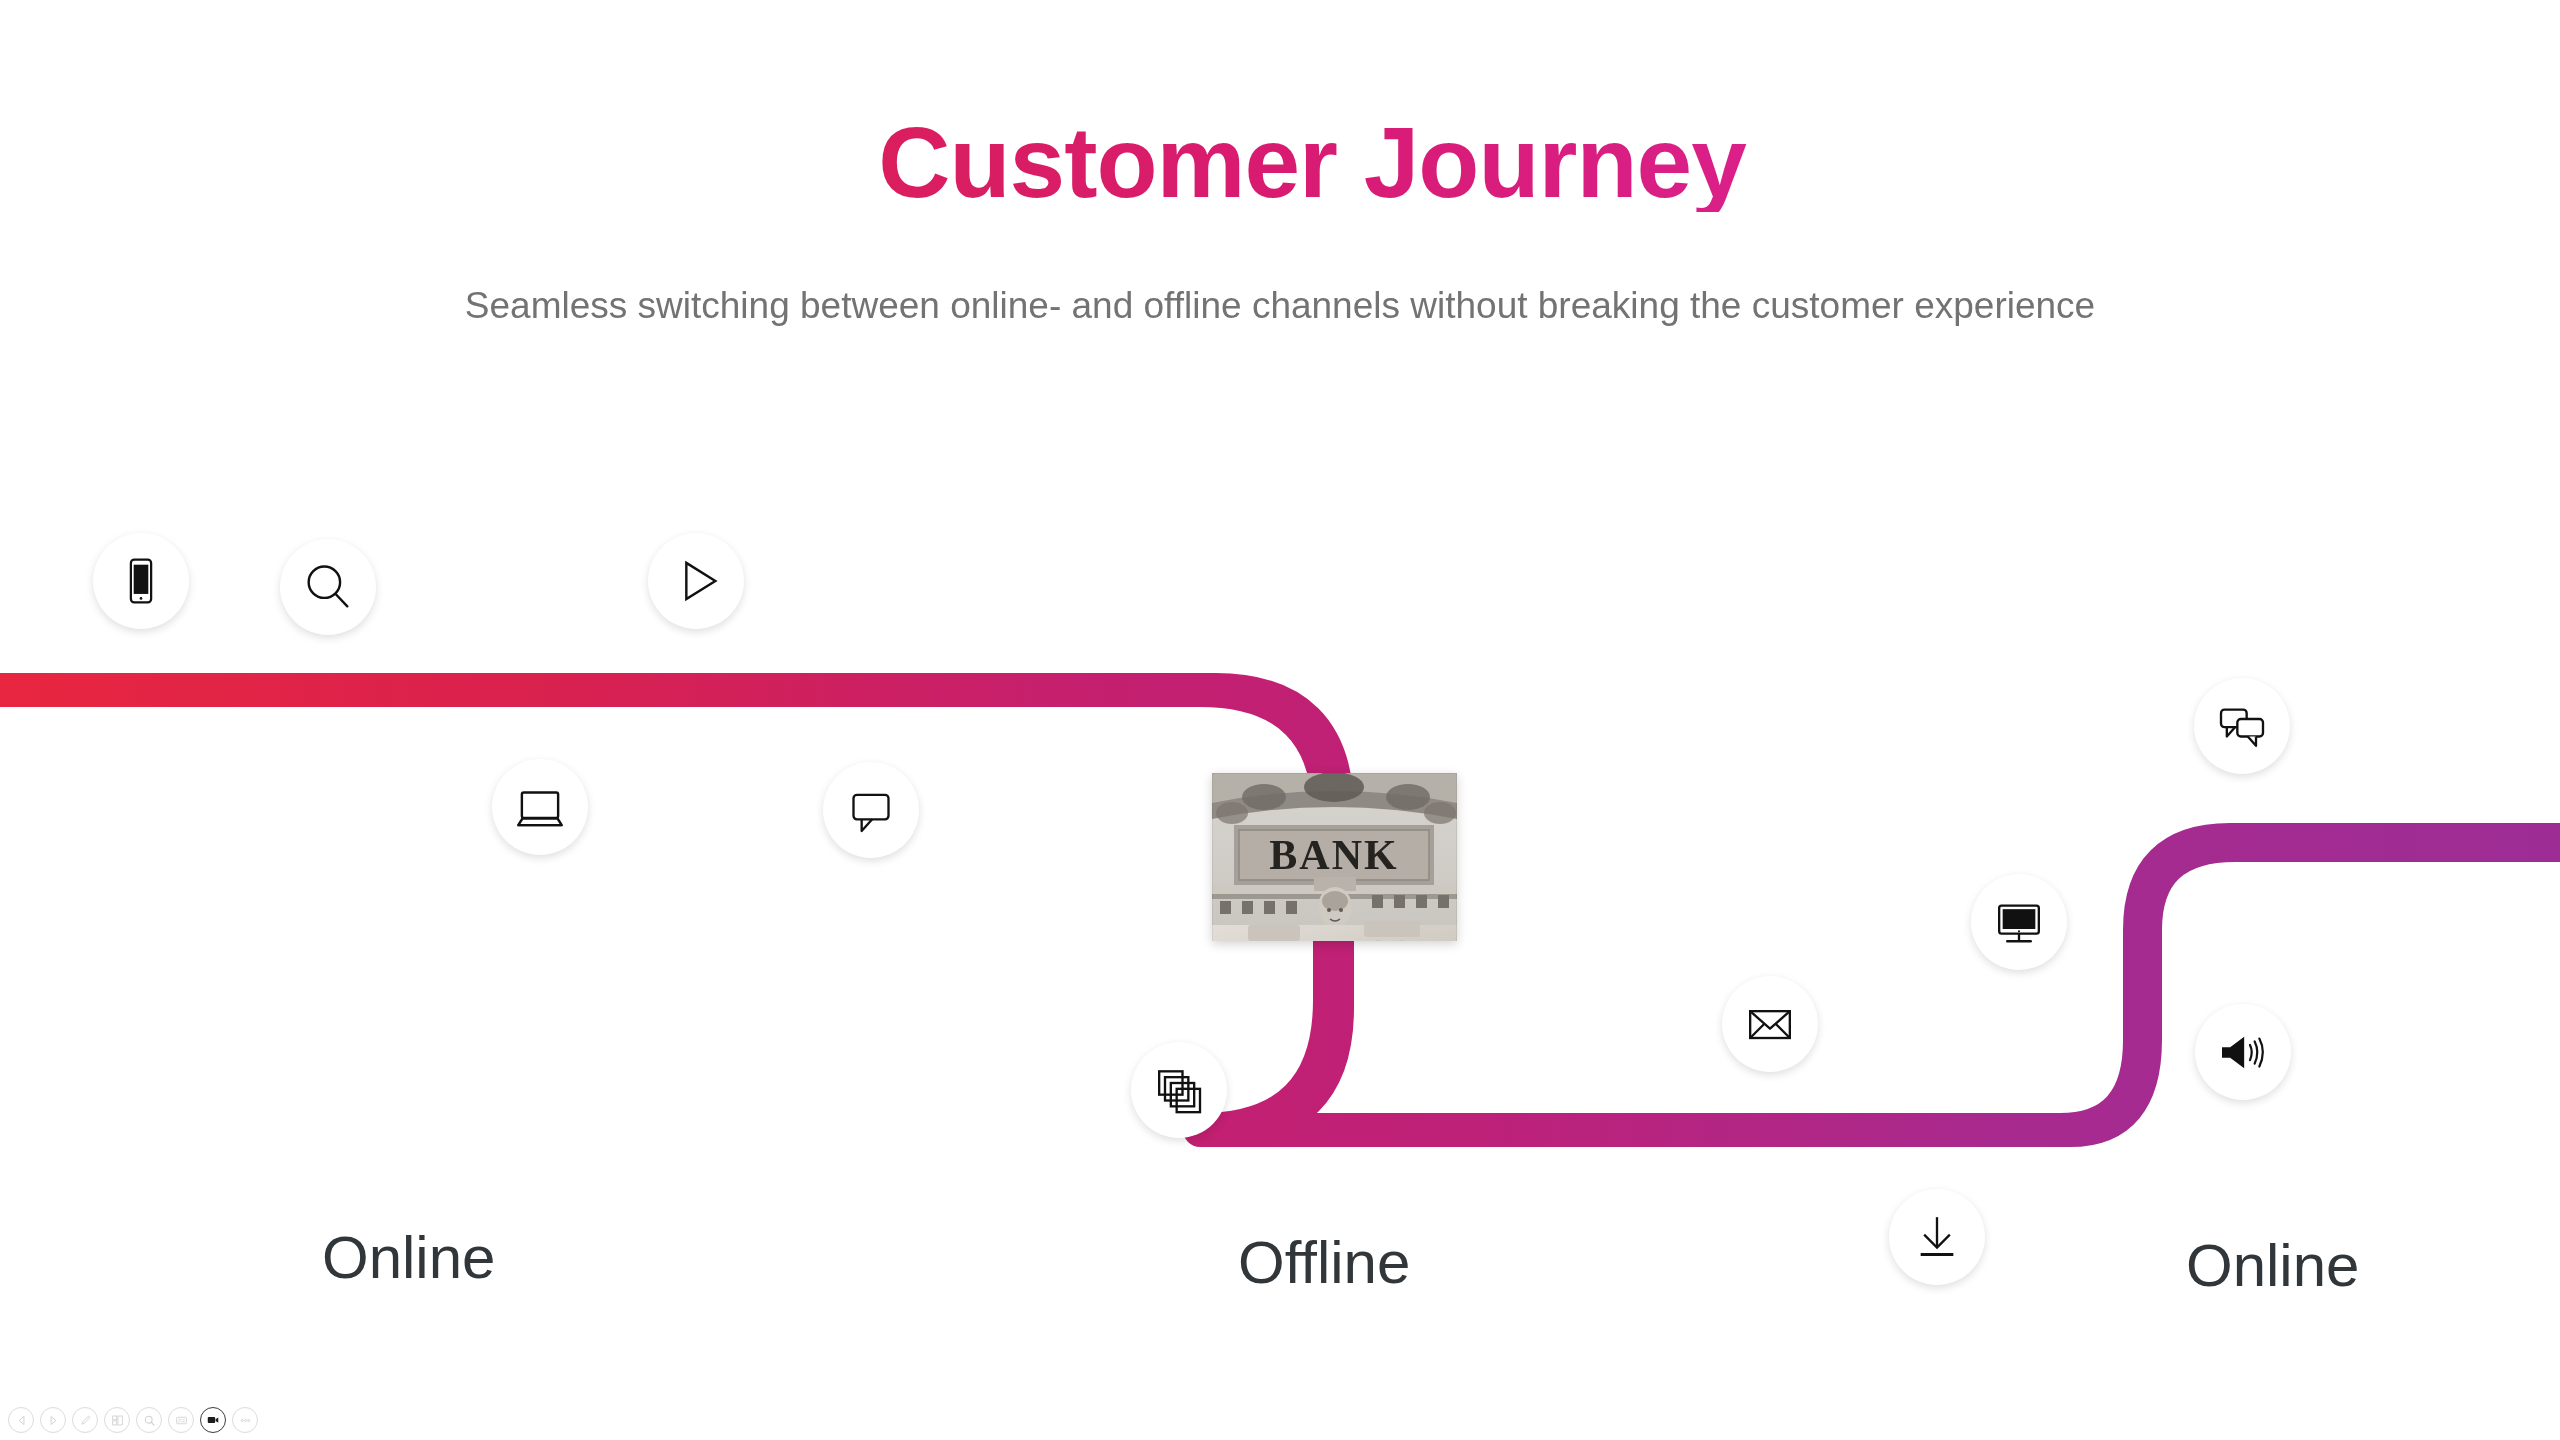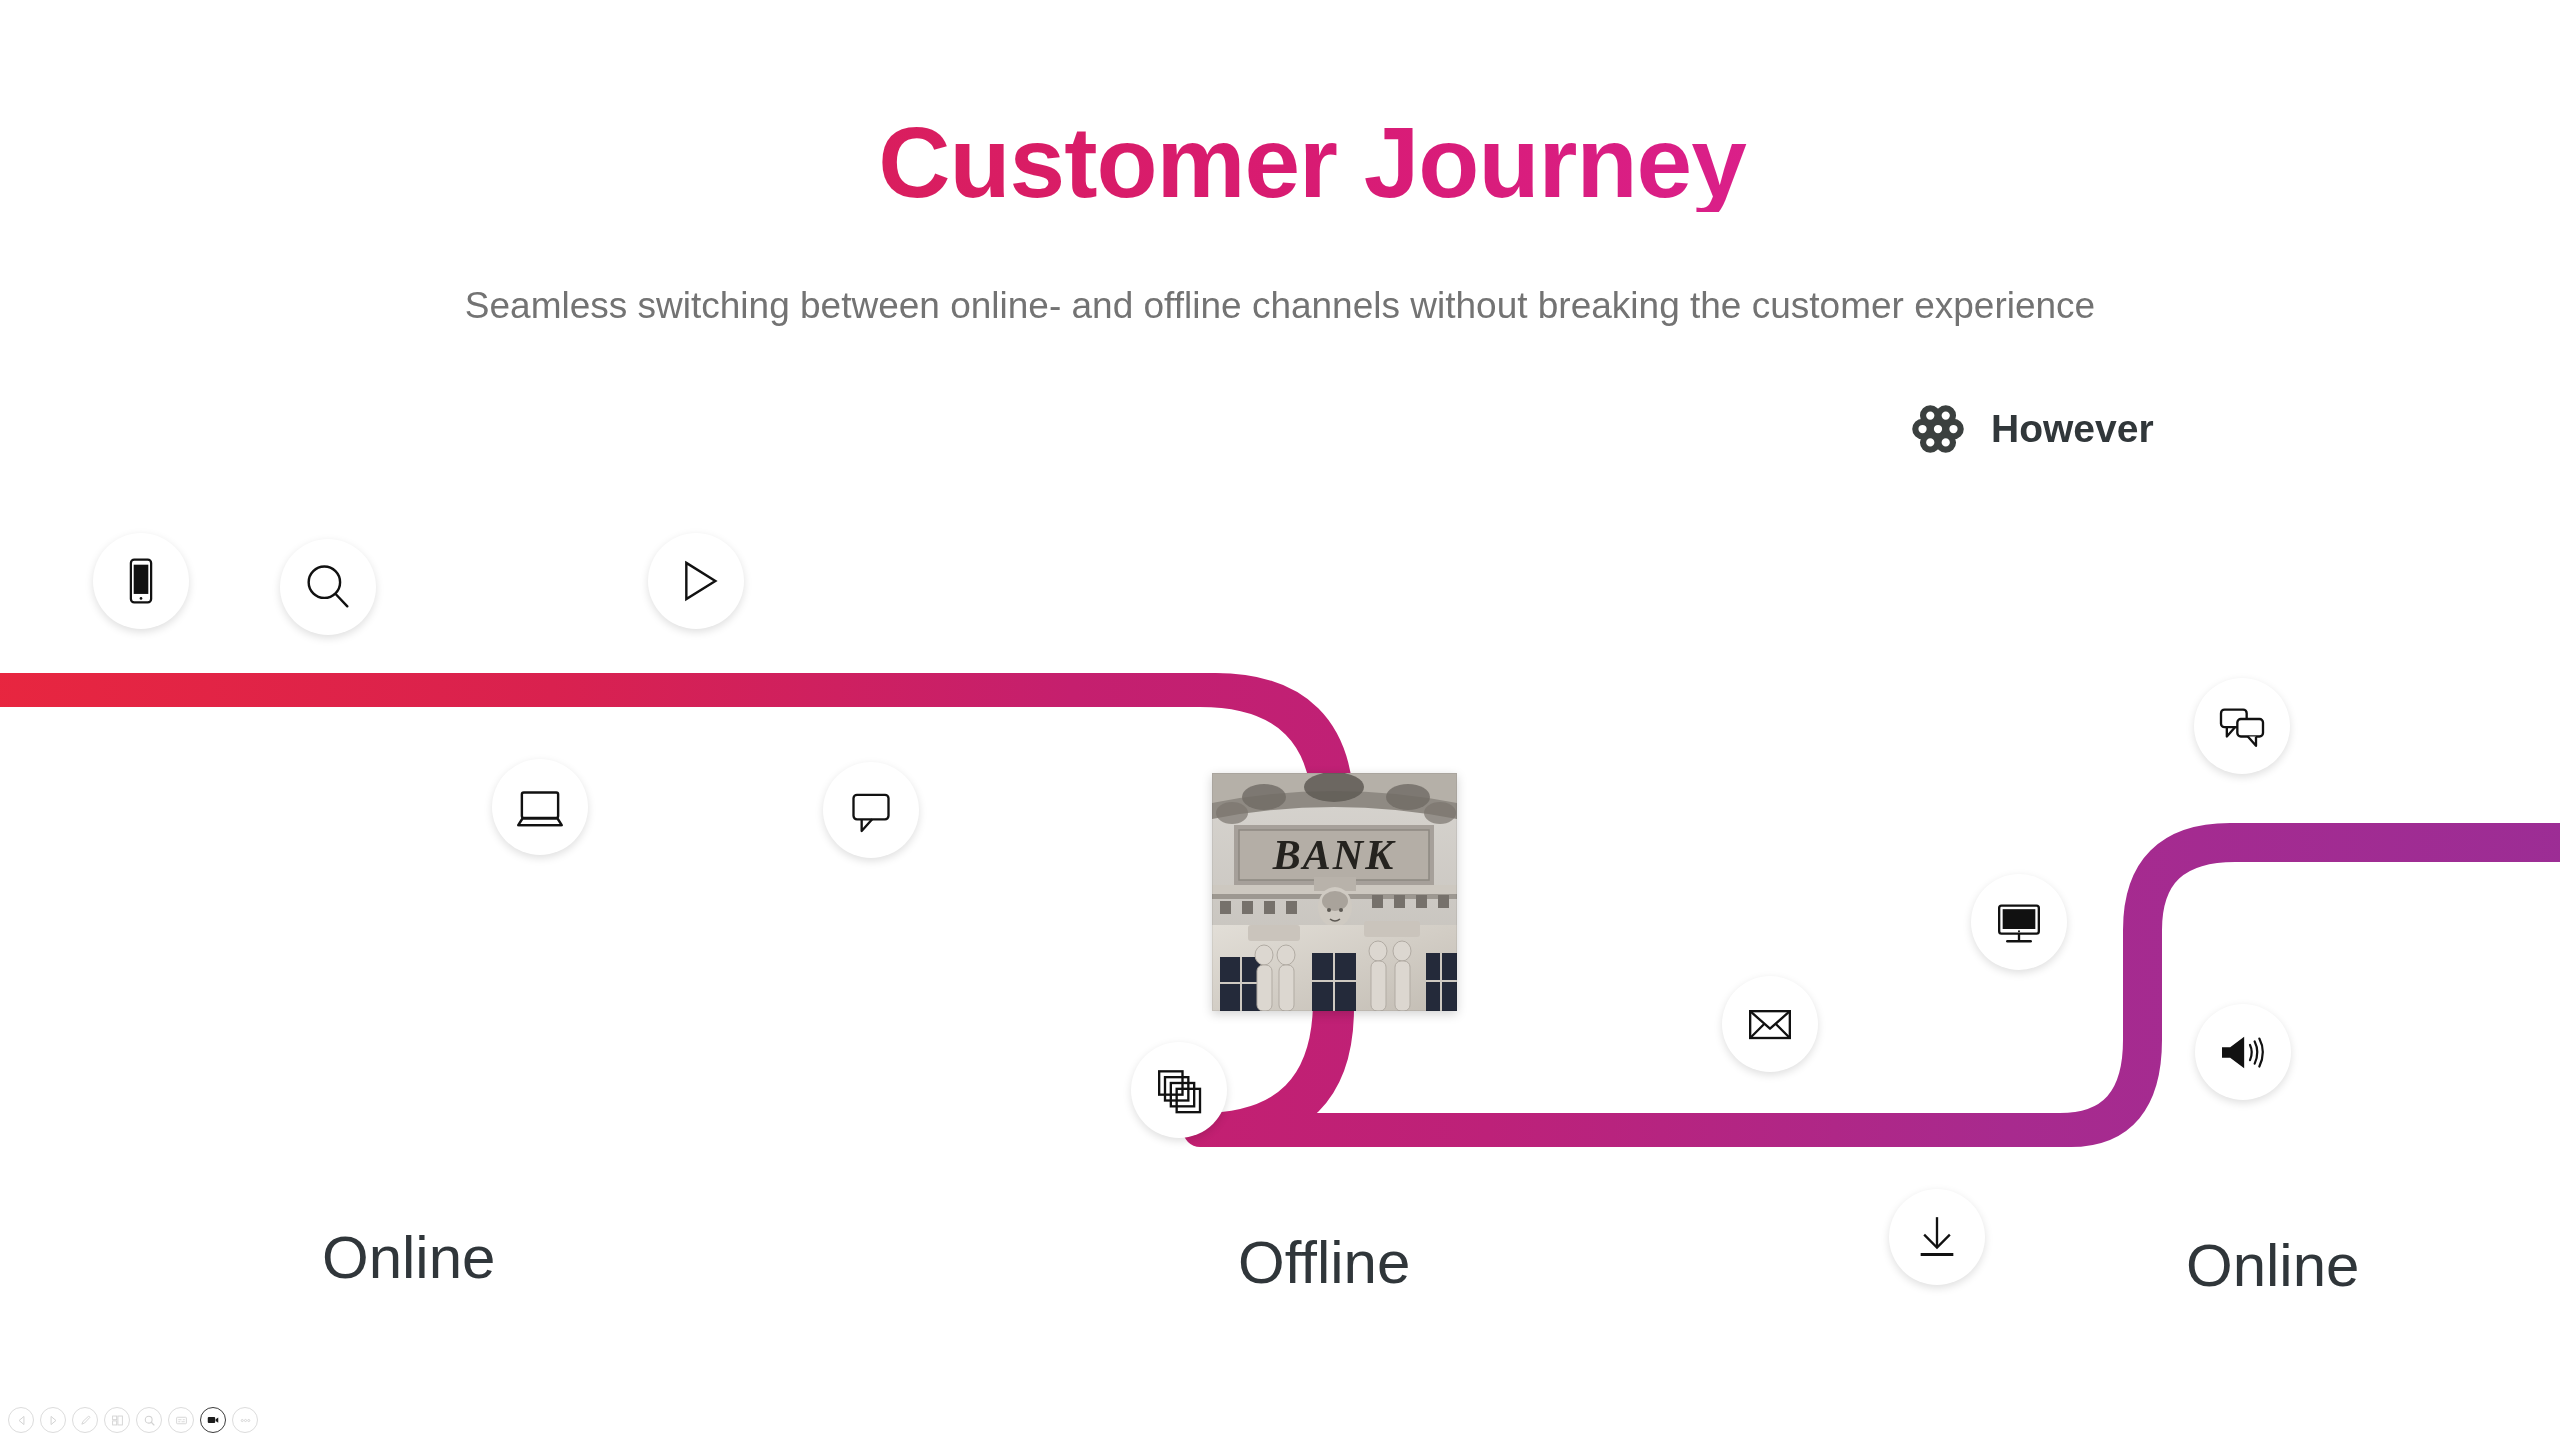--- a/index.html
+++ b/index.html
@@ -98,25 +98,24 @@
     justify-content: center;
   }
   .chip svg { display: block; }
 
   
   .bank-photo {
     position: absolute;
     left: 1212px;
     top: 773px;
     width: 245px;
-    height: 238px;
+    height: 168px;
     box-shadow: 0 3px 10px rgba(0,0,0,0.18);
     overflow: hidden;
     background: #fdba74;
-    font-style: italic;
   }
   .bank-photo svg { display: block; }
 
   
   .stage-label {
     position: absolute;
     font-size: 60px;
     color: #30363a;
     font-weight: 400;
     white-space: nowrap;
@@ -188,34 +187,20 @@
              L 2145 930
              Q 2145 845 2235 845
              L 2580 845" fill="none" stroke="url(#journeyGrad)" stroke-width="34" stroke-linecap="butt" stroke-linejoin="round"></path>
   </svg>
 
   <div class="title">Customer Journey</div>
   <div class="subtitle">Seamless switching between online- and offline channels without breaking the customer experience</div>
 
 
 
-  <div class="pillar" id="pillar-however">
-    <svg class="p-icon" viewBox="0 0 64 64">
-      <g fill="none" stroke="#3b403f" stroke-width="6">
-        <circle cx="32" cy="32" r="7"></circle>
-        <circle cx="17" cy="32" r="7"></circle>
-        <circle cx="47" cy="32" r="7"></circle>
-        <circle cx="24.5" cy="19" r="7"></circle>
-        <circle cx="39.5" cy="19" r="7"></circle>
-        <circle cx="24.5" cy="45" r="7"></circle>
-        <circle cx="39.5" cy="45" r="7"></circle>
-      </g>
-    </svg>
-    <span class="p-label">However</span>
-  </div>
 
   <div class="chip" style="left:93px; top:533px; width:96px; height:96px;">
     <svg width="54" height="54" viewBox="0 0 48 48">
       <rect x="15" y="5" width="18" height="38" rx="3" fill="none" stroke="#111" stroke-width="2"></rect>
       <rect x="17.5" y="9.5" width="13" height="26" fill="#111"></rect>
       <circle cx="24" cy="39.5" r="1.2" fill="#111"></circle>
     </svg>
   </div>
 
   <div class="chip" style="left:280px; top:539px; width:96px; height:96px;">

